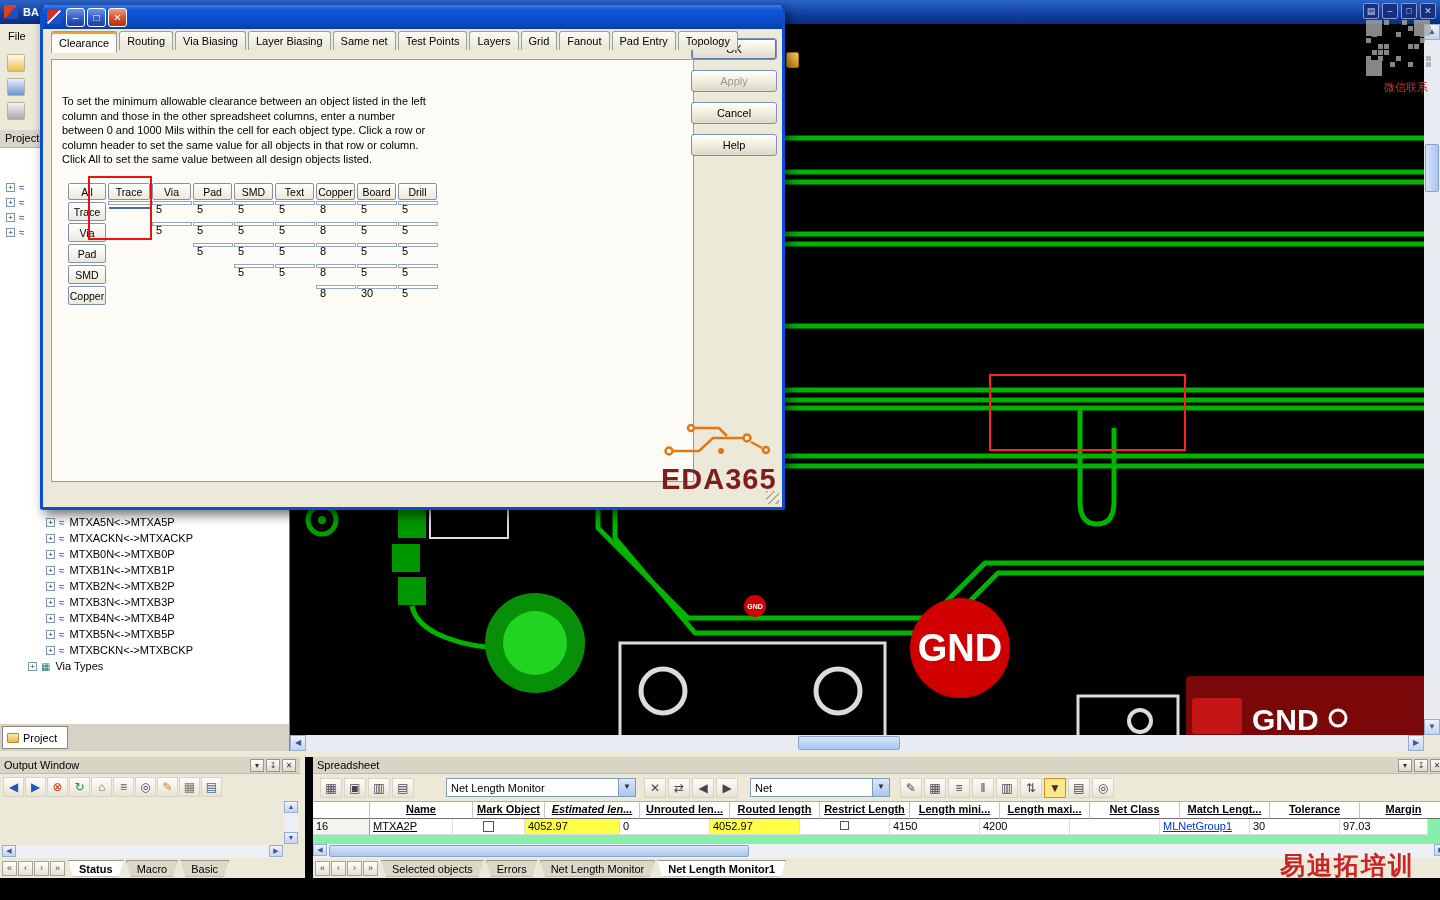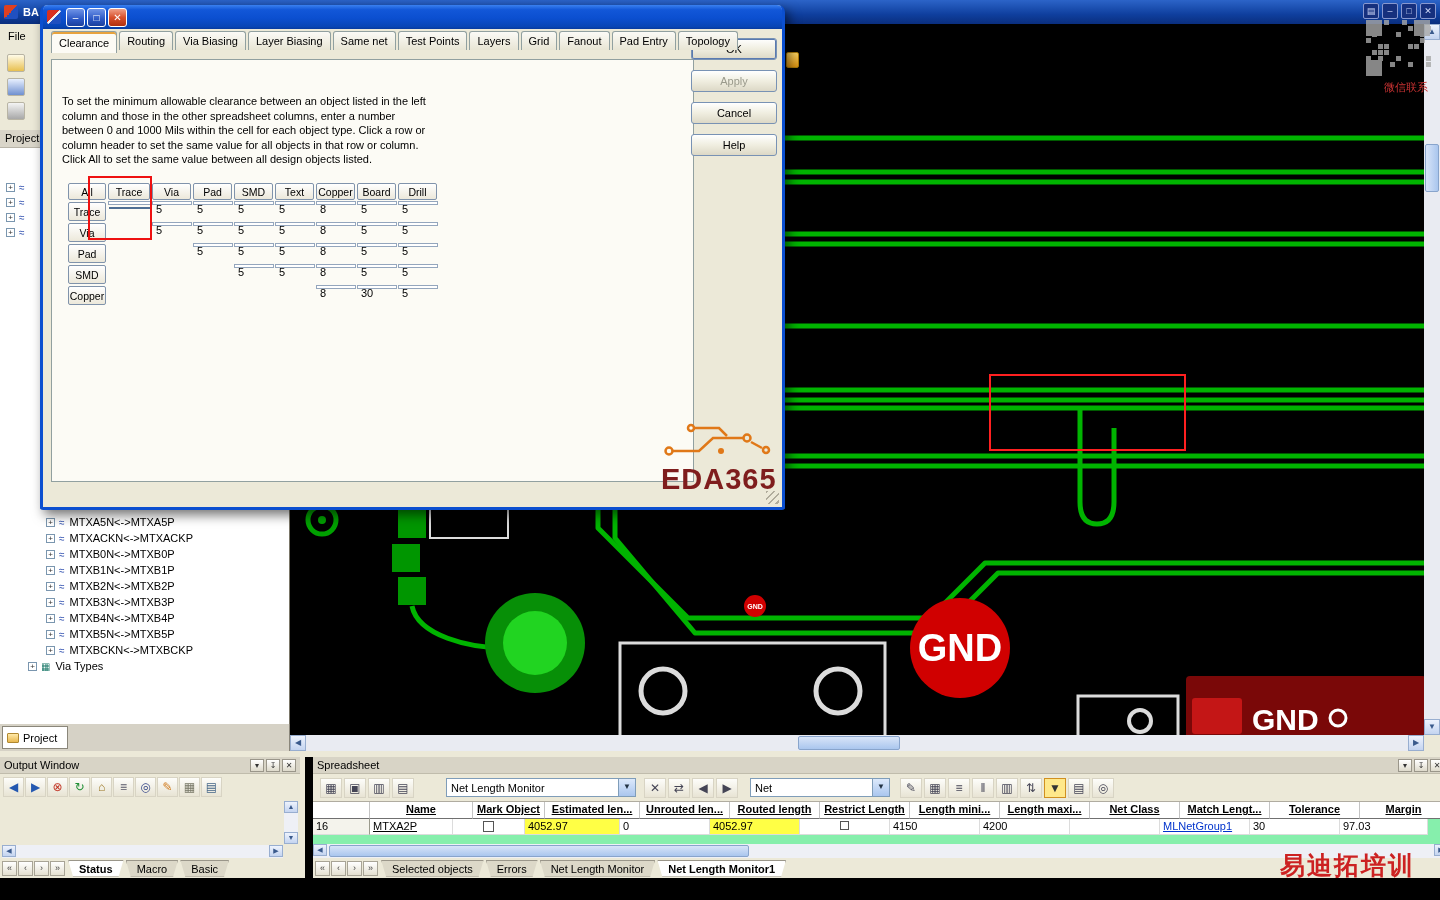--- a/index.html
+++ b/index.html
@@ -394,21 +394,21 @@
           <span class="ticon hl">▼</span>
           <span class="ticon">▤</span>
           <span class="ticon">◎</span>
         </span>
     </div>
     <div id="ss-table">
       <div class="srow" id="ss-head">
           <div class="sh" style="width: 57px;"></div>
           <div class="sh" style="width: 103px;">Name</div>
           <div class="sh" style="width: 72px;">Mark Object</div>
-          <div class="sh" style="width: 95px;">Estimated len...</div>
+          <div class="sh" style="width: 95px; font-style: italic;">Estimated len...</div>
           <div class="sh" style="width: 90px;">Unrouted len...</div>
           <div class="sh" style="width: 90px;">Routed length</div>
           <div class="sh" style="width: 90px;">Restrict Length</div>
           <div class="sh" style="width: 90px;">Length mini...</div>
           <div class="sh" style="width: 90px;">Length maxi...</div>
           <div class="sh" style="width: 90px;">Net Class</div>
           <div class="sh" style="width: 90px;">Match Lengt...</div>
           <div class="sh" style="width: 90px;">Tolerance</div>
           <div class="sh" style="width: 88px;">Margin</div>
         </div>

